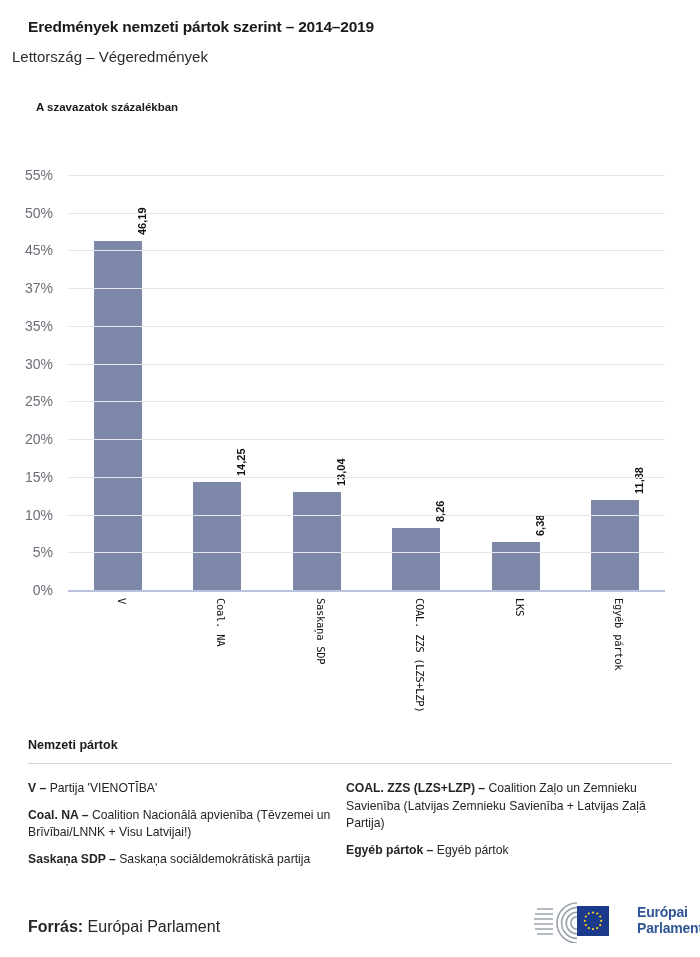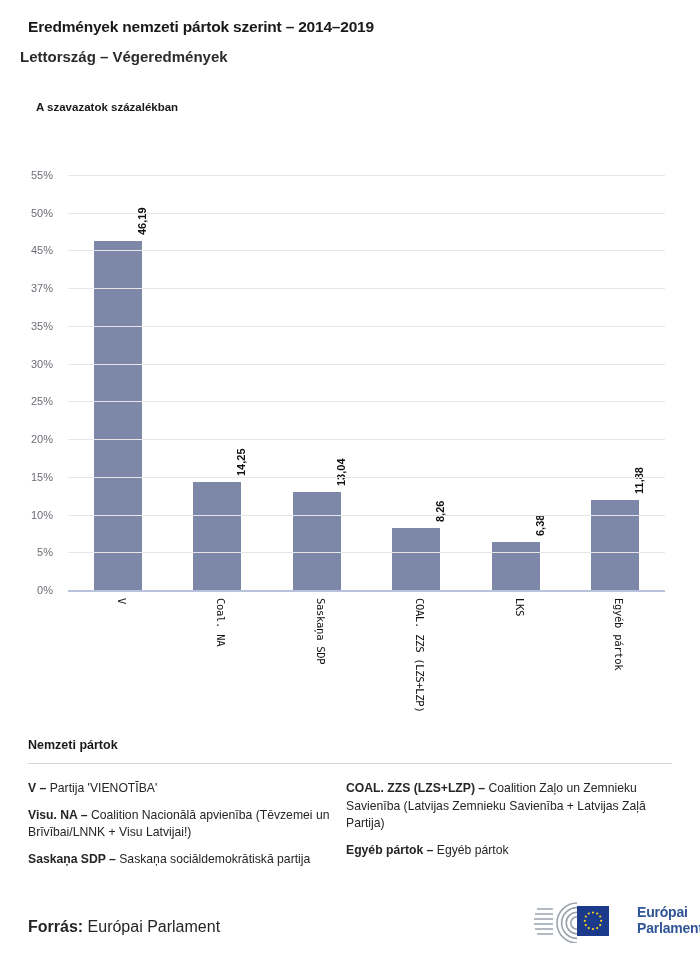--- a/index.html
+++ b/index.html
@@ -12,22 +12,22 @@
   }
   .page { position: relative; width: 700px; height: 957px; }
 
   
   .title {
     position: absolute; left: 28px; top: 18px;
     font-size: 15.5px; font-weight: bold; letter-spacing: -0.2px;
     color: #1a1a1a;
   }
   .subtitle {
-    position: absolute; left: 20px; top: 48px;
-    font-size: 15px; font-weight: bold; color: #2b2b2b;
+    position: absolute; left: 12px; top: 48px;
+    font-size: 15px; font-weight: normal; color: #2b2b2b;
   }
   .axis-caption {
     position: absolute; left: 36px; top: 101px;
     font-size: 11.5px; font-weight: bold; color: #1a1a1a;
   }
 
   
   .chart {
     position: absolute; left: 0; top: 0; width: 700px; height: 730px;
   }
@@ -36,21 +36,21 @@
     left: 68px; top: 175px;
     width: 597px; height: 415px;
   }
   .gridline {
     position: absolute; left: 0; width: 100%;
     height: 1px; background: #e6e6ea;
   }
   .gridline.baseline { background: #b9c2dc; height: 1.5px; }
   .ytick {
     position: absolute; right: 612px;
-    font-size: 11px; color: #6d6d78;
+    font-size: 14px; color: #6d6d78;
     text-align: right; white-space: nowrap;
     transform: translateY(-50%);
     margin-left: 24px;
   }
   .bars {
     position: absolute; left: 0; bottom: 0;
     width: 100%; height: 100%;
   }
   .bar-slot {
     position: absolute; bottom: 0; width: 98px; height: 100%;
@@ -190,21 +190,21 @@
         </div>
       </div>
   </div>
 
   <div class="legend">
     <div class="legend-title">Nemzeti pártok</div>
     <div class="legend-rule"></div>
     <div class="legend-cols">
       <div class="legend-col" id="legend-left">
           <div class="legend-item"><b>V –</b><span> Partija 'VIENOTĪBA'</span></div>
-          <div class="legend-item"><b>Visu. NA –</b><span> Coalition Nacionālā apvienība (Tēvzemei un Brīvībai/LNNK + Visu Latvijai!)</span></div>
+          <div class="legend-item"><b>Coal. NA –</b><span> Coalition Nacionālā apvienība (Tēvzemei un Brīvībai/LNNK + Visu Latvijai!)</span></div>
           <div class="legend-item"><b>Saskaņa SDP –</b><span> Saskaņa sociāldemokrātiskā partija</span></div>
         </div>
       <div class="legend-col" id="legend-right">
           <div class="legend-item"><b>COAL. ZZS (LZS+LZP) –</b><span> Coalition Zaļo un Zemnieku Savienība (Latvijas Zemnieku Savienība + Latvijas Zaļā Partija)</span></div>
           <div class="legend-item"><b>Egyéb pártok –</b><span> Egyéb pártok</span></div>
         </div>
     </div>
   </div>
 
   <div class="footer">

